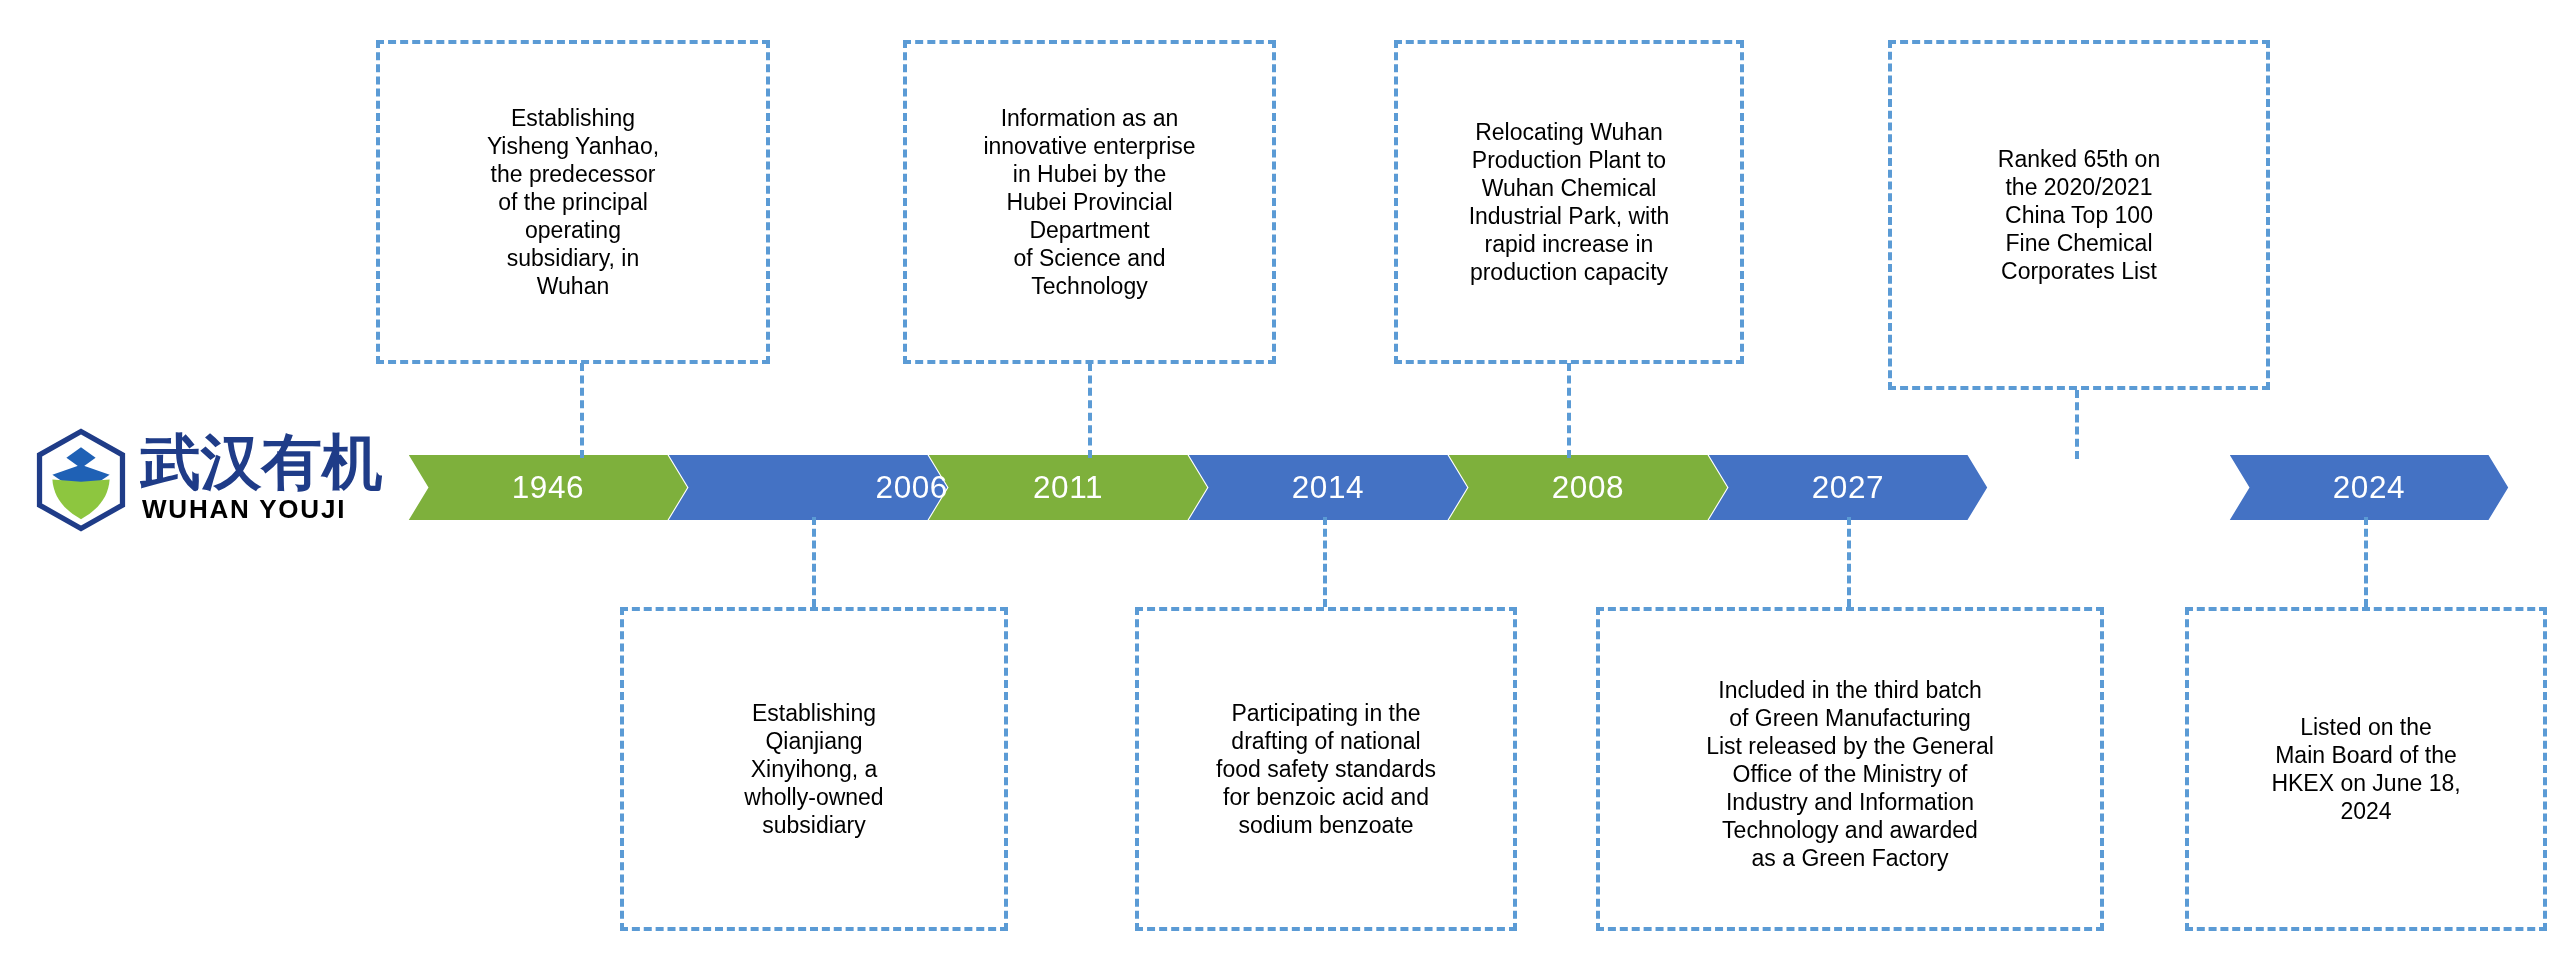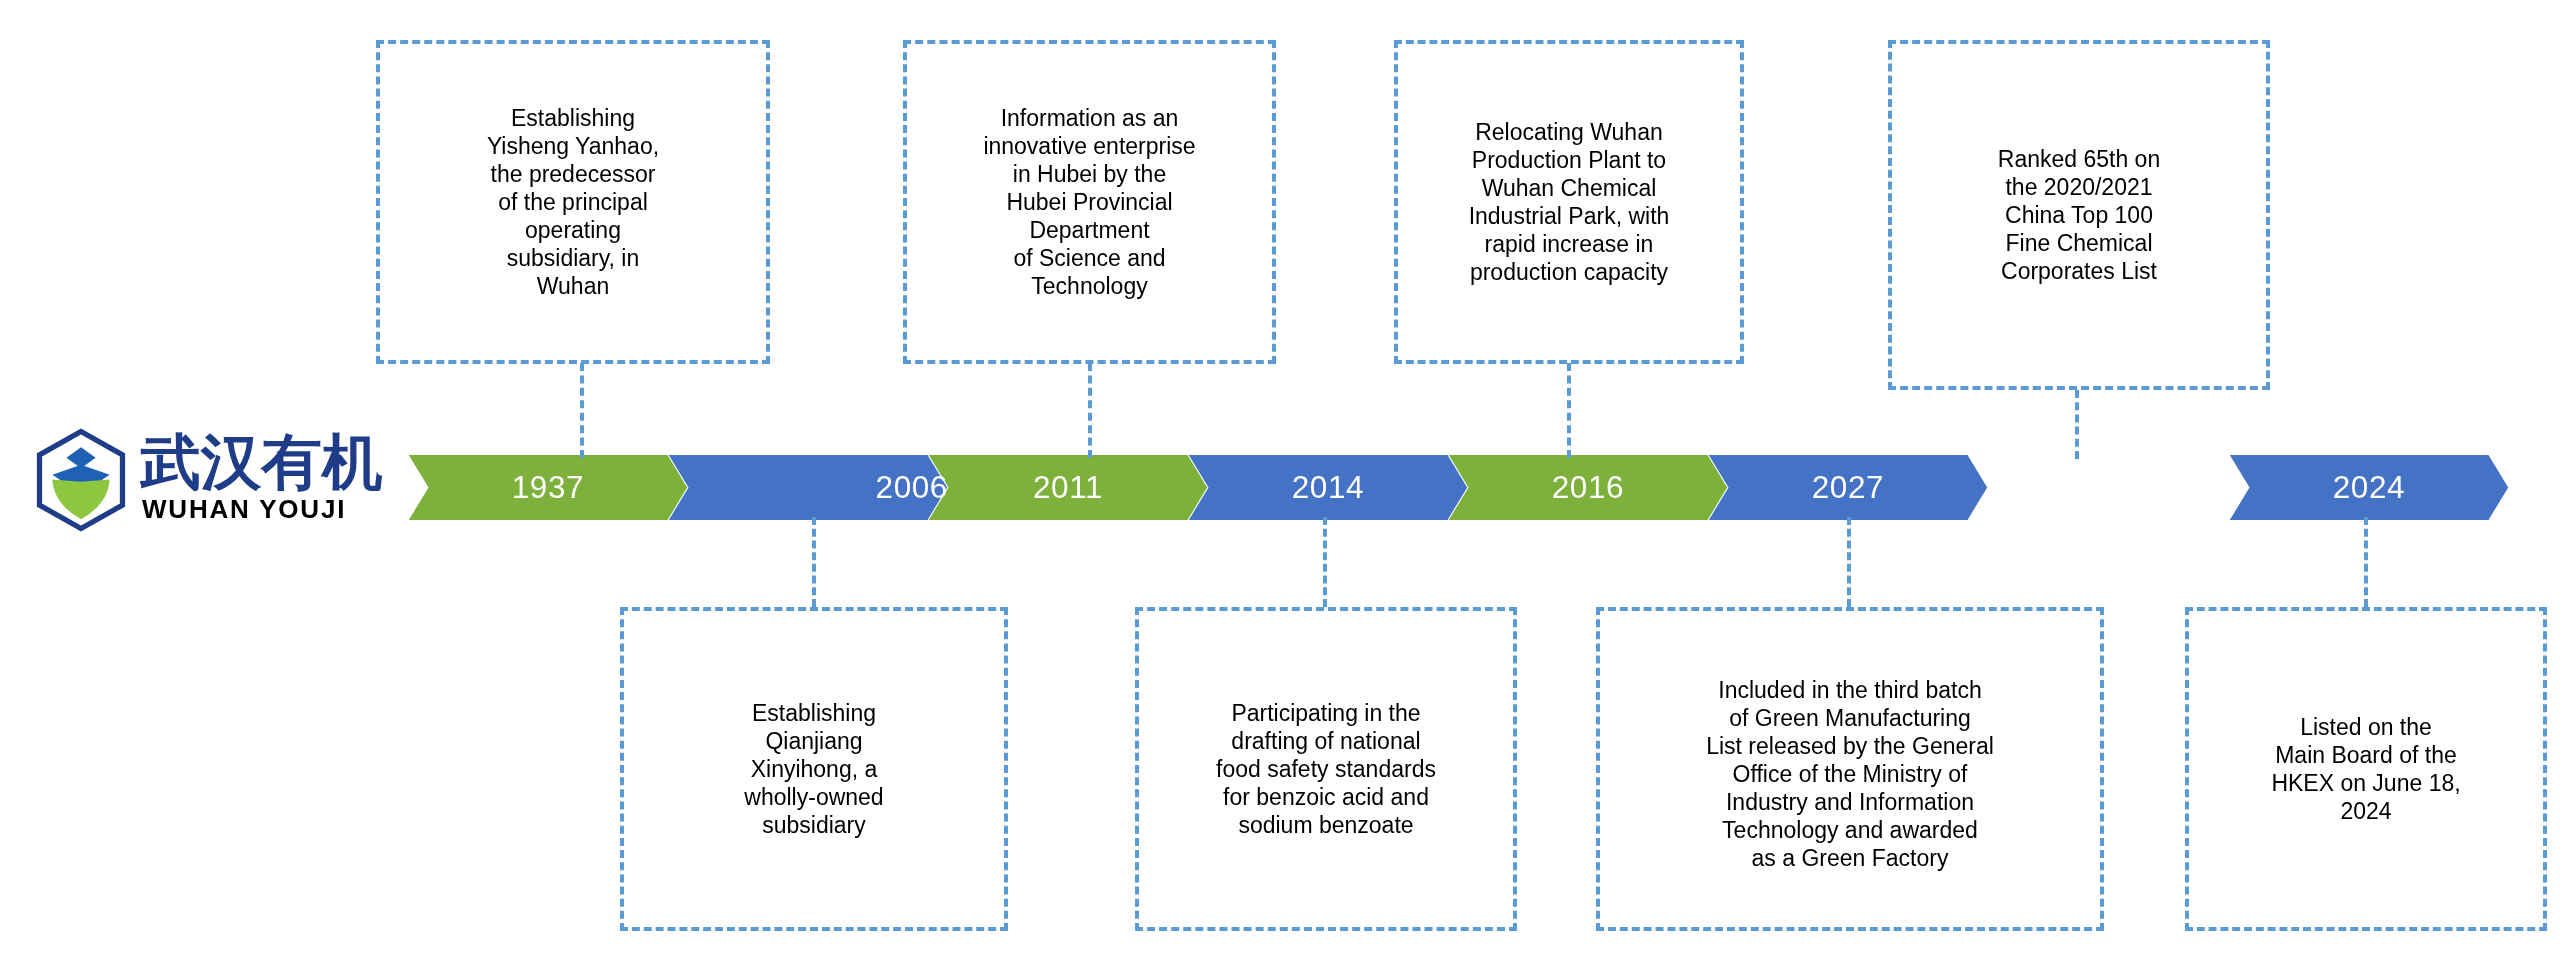--- a/index.html
+++ b/index.html
@@ -67,21 +67,21 @@
       </svg>
     </div>
     <div class="logo-en">WUHAN  YOUJI</div>
   </div>
 
   <div class="band" id="band">
       <div class="chev" style="left: 0px; width: 280px;">
         <svg width="280" height="65" viewBox="0 0 479.75 112" style="position: absolute; left: 0px; top: 0px;">
           <polygon points="0,0 445.75,0 479.75,56 445.75,112 0,112 34,56" fill="#7EB03C"></polygon>
         </svg>
-        <span>1937</span>
+        <span>1946</span>
       </div>
       <div class="chev" style="left: 260px; width: 280px; justify-content: flex-end;">
         <svg width="280" height="65" viewBox="0 0 479.75 112" style="position: absolute; left: 0px; top: 0px;">
           <polygon points="0,0 445.75,0 479.75,56 445.75,112 0,112 34,56" fill="#4472C4"></polygon>
         </svg>
         <span>2006</span>
       </div>
       <div class="chev" style="left: 520px; width: 280px;">
         <svg width="280" height="65" viewBox="0 0 479.75 112" style="position: absolute; left: 0px; top: 0px;">
           <polygon points="0,0 445.75,0 479.75,56 445.75,112 0,112 34,56" fill="#7EB03C"></polygon>
@@ -91,21 +91,21 @@
       <div class="chev" style="left: 780px; width: 280px;">
         <svg width="280" height="65" viewBox="0 0 479.75 112" style="position: absolute; left: 0px; top: 0px;">
           <polygon points="0,0 445.75,0 479.75,56 445.75,112 0,112 34,56" fill="#4472C4"></polygon>
         </svg>
         <span>2014</span>
       </div>
       <div class="chev" style="left: 1040px; width: 280px;">
         <svg width="280" height="65" viewBox="0 0 479.75 112" style="position: absolute; left: 0px; top: 0px;">
           <polygon points="0,0 445.75,0 479.75,56 445.75,112 0,112 34,56" fill="#7EB03C"></polygon>
         </svg>
-        <span>2016</span>
+        <span>2008</span>
       </div>
       <div class="chev" style="left: 1300px; width: 280px;">
         <svg width="280" height="65" viewBox="0 0 479.75 112" style="position: absolute; left: 0px; top: 0px;">
           <polygon points="0,0 445.75,0 479.75,56 445.75,112 0,112 34,56" fill="#4472C4"></polygon>
         </svg>
         <span>2027</span>
       </div>
       <div class="chev" style="left: 1821px; width: 280px;">
         <svg width="280" height="65" viewBox="0 0 479.75 112" style="position: absolute; left: 0px; top: 0px;">
           <polygon points="0,0 445.75,0 479.75,56 445.75,112 0,112 34,56" fill="#4472C4"></polygon>

